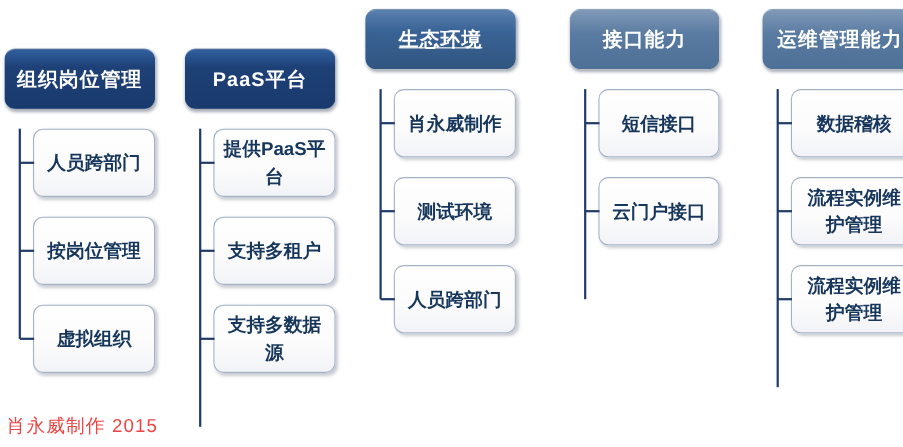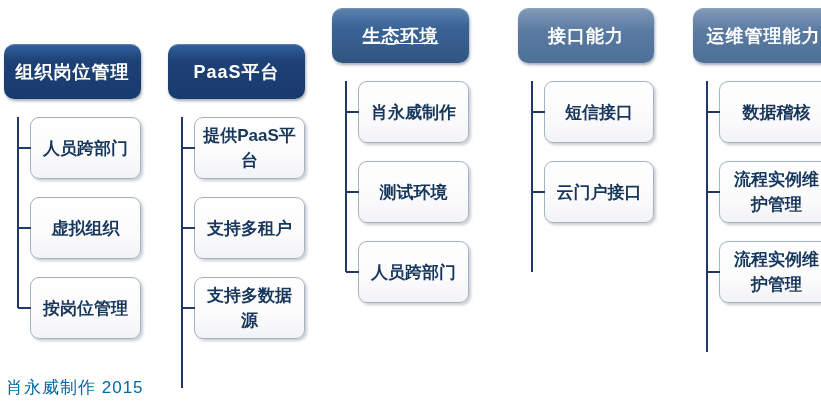--- a/index.html
+++ b/index.html
@@ -68,36 +68,36 @@
     top: calc(50% - 1px);
     width: 13px;
     height: 2px;
     background: #1f3a68;
   }
   .watermark {
     position: absolute;
     left: 6px;
     top: 376px;
     font-size: 17px;
-    color: #0369a1;
+    color: #ef4444;
     letter-spacing: 1px;
   }
 </style>
 </head>
 <body>
 
 <div class="canvas">
 
   <div class="column" style="left:4px;width:137px;">
     <div class="header h-dark">组织岗位管理</div>
     <div class="kids">
       <div class="vline" style="height: 191px;"></div>
       <div class="kid">人员跨部门</div>
+      <div class="kid">按岗位管理</div>
       <div class="kid">虚拟组织</div>
-      <div class="kid">按岗位管理</div>
     </div>
   </div>
 
   <div class="column" style="left:168px;width:137px;">
     <div class="header h-dark">PaaS平台</div>
     <div class="kids">
       <div class="vline" style="height: 271px;"></div>
       <div class="kid">提供PaaS平台</div>
       <div class="kid">支持多租户</div>
       <div class="kid">支持多数据源</div>

